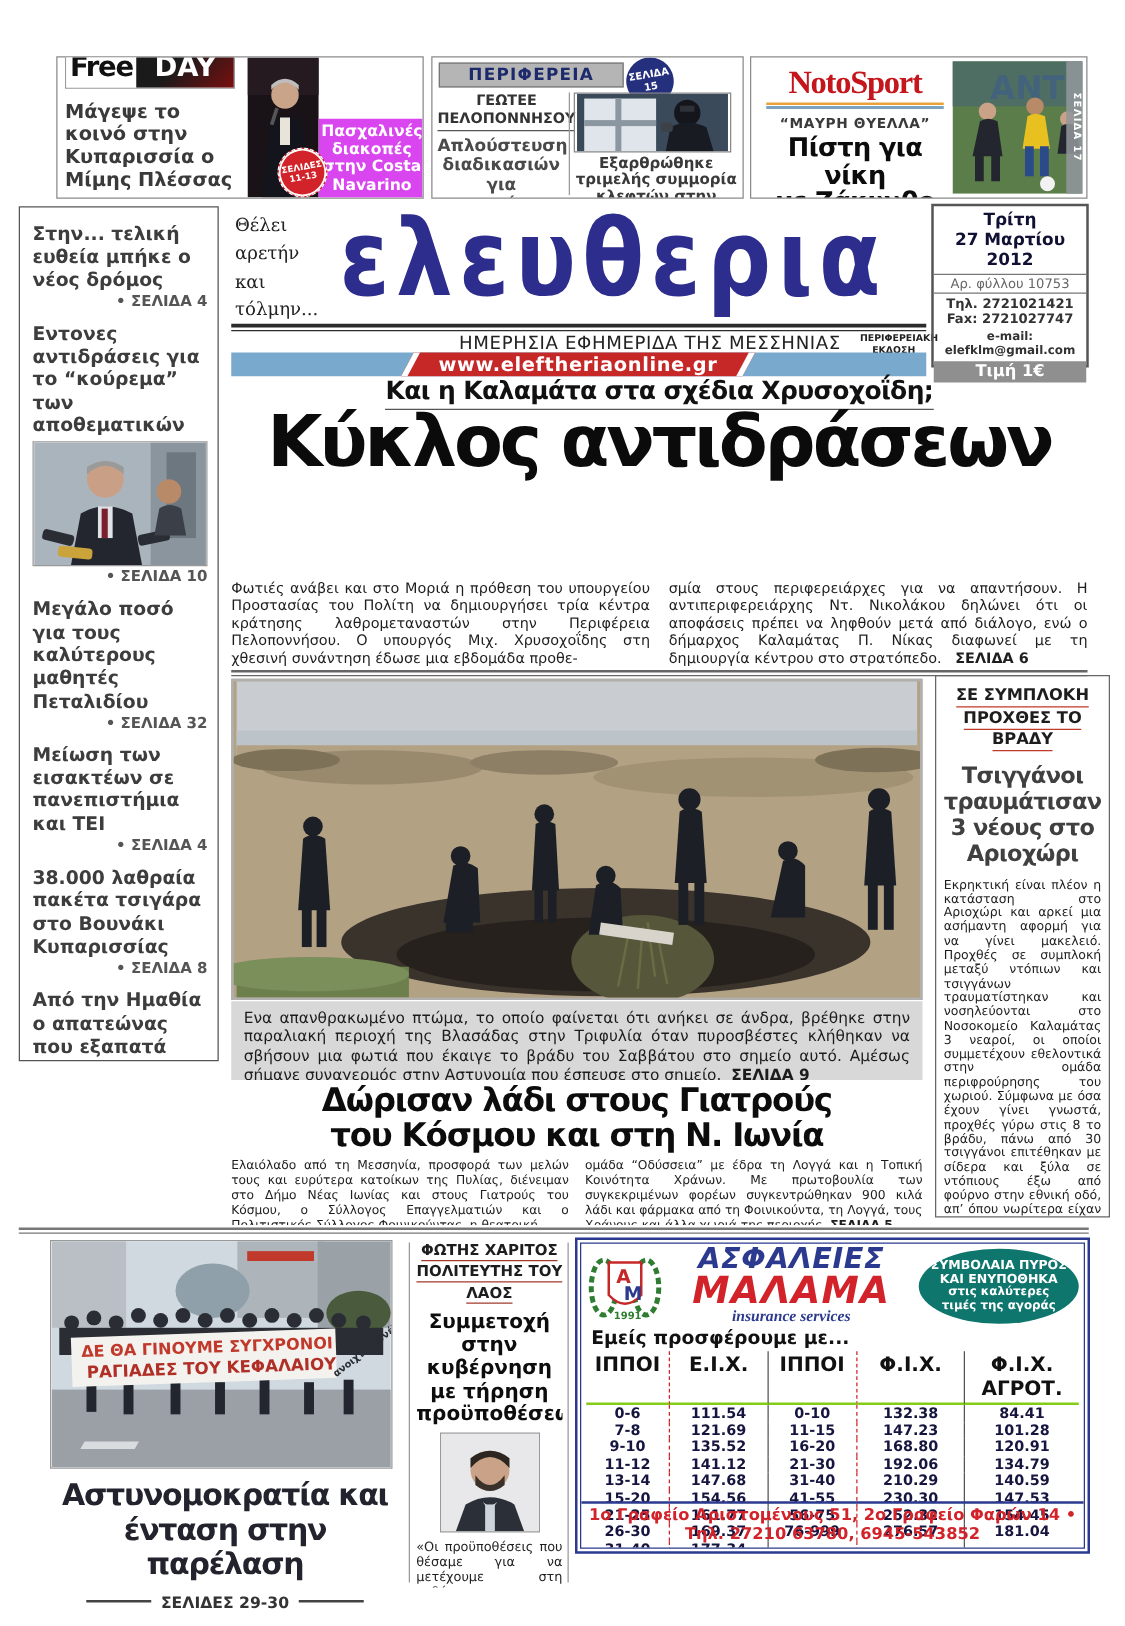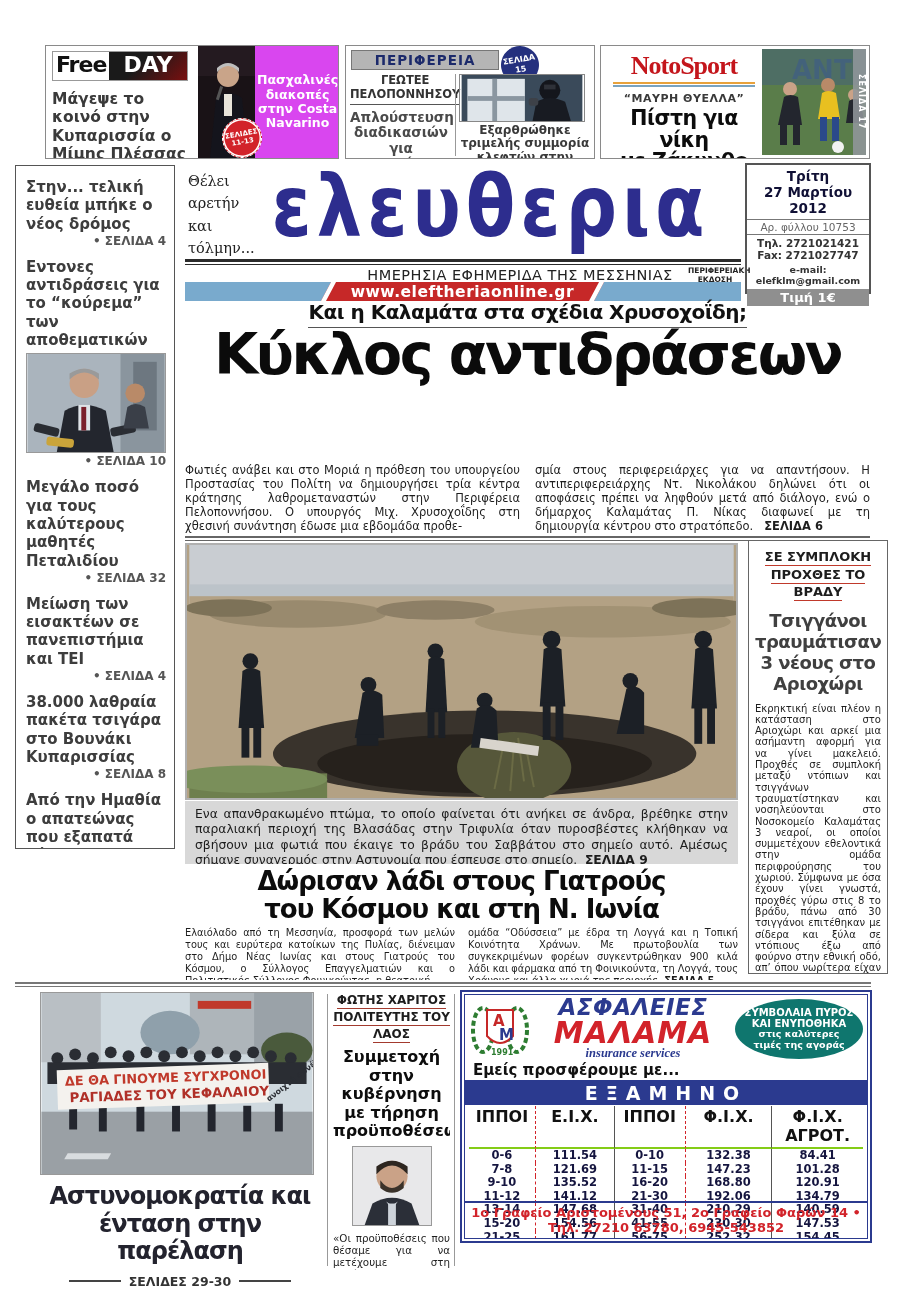--- a/index.html
+++ b/index.html
@@ -6,21 +6,21 @@
   html,body { background:#e9e9e6; }
   #page {
     position:relative; width:900px; height:1301px; margin:0 auto;
     background:#ffffff; overflow:hidden;
     font-family:"DejaVu Sans","Liberation Sans",sans-serif; color:#222;
   }
   .abs { position:absolute; }
 
   
   .adbox { border:1px solid #8a8a8a; background:#fff; overflow:hidden; }
-  .fd { left:45px; top:45px; width:294px; height:114px; display:flex; }
+  .fd { left:45px; top:45px; width:294px; height:114px; display:flex;align-items:flex-end; }
   .fd-left { width:152px; padding:5px 6px; }
   .fd-logo { display:flex; align-items:stretch; height:30px; width:136px; border:1px solid #999; }
   .fd-free { background:#fff; color:#111; font-weight:bold; font-size:22px; padding:0 3px; letter-spacing:-1px; }
   .fd-day  { background:linear-gradient(135deg,#1a1a1a 40%,#7a0f0f); color:#fff; font-weight:bold; font-size:22px; flex:1; text-align:center; }
   .fd-head { margin-top:9px; font-weight:bold; font-size:15.5px; line-height:1.18; color:#3a3a3a; }
   .fd-photo { width:57px; height:112px; }
   .fd-right { width:83px; background:#d946ef; display:flex; align-items:center; }
   .fd-right-photo { width:75px; height:44px; margin-top:3px; }
   .fd-right-text { color:#fff; font-weight:bold; font-size:12.5px; line-height:1.15; text-align:center; padding:3px 2px; }
   .badge-red { position:absolute; left:176px; top:72px; width:40px; height:40px; border-radius:50%;
@@ -522,21 +522,20 @@
           <div class="mal-b3">insurance services</div>
         </div>
         <div class="mal-oval">
           <div class="o1">ΣΥΜΒΟΛΑΙΑ ΠΥΡΟΣ</div>
           <div class="o1">ΚΑΙ ΕΝΥΠΟΘΗΚΑ</div>
           <div class="o2">στις καλύτερες</div>
           <div class="o2">τιμές της αγοράς</div>
         </div>
       </div>
       <div class="mal-offer">Εμείς προσφέρουμε με...</div>
-      <div class="mal-band">ΕΞΑΜΗΝΟ</div>
       <div class="mal-table">
         <div class="t-grid">
           <div class="t-h">ΙΠΠΟΙ</div>
           <div class="t-h">Ε.Ι.Χ.</div>
           <div class="t-h">ΙΠΠΟΙ</div>
           <div class="t-h">Φ.Ι.Χ.</div>
           <div class="t-h">Φ.Ι.Χ. ΑΓΡΟΤ.</div>
 
           <div class="t-c">0-6</div>
           <div class="t-c">111.54</div>

